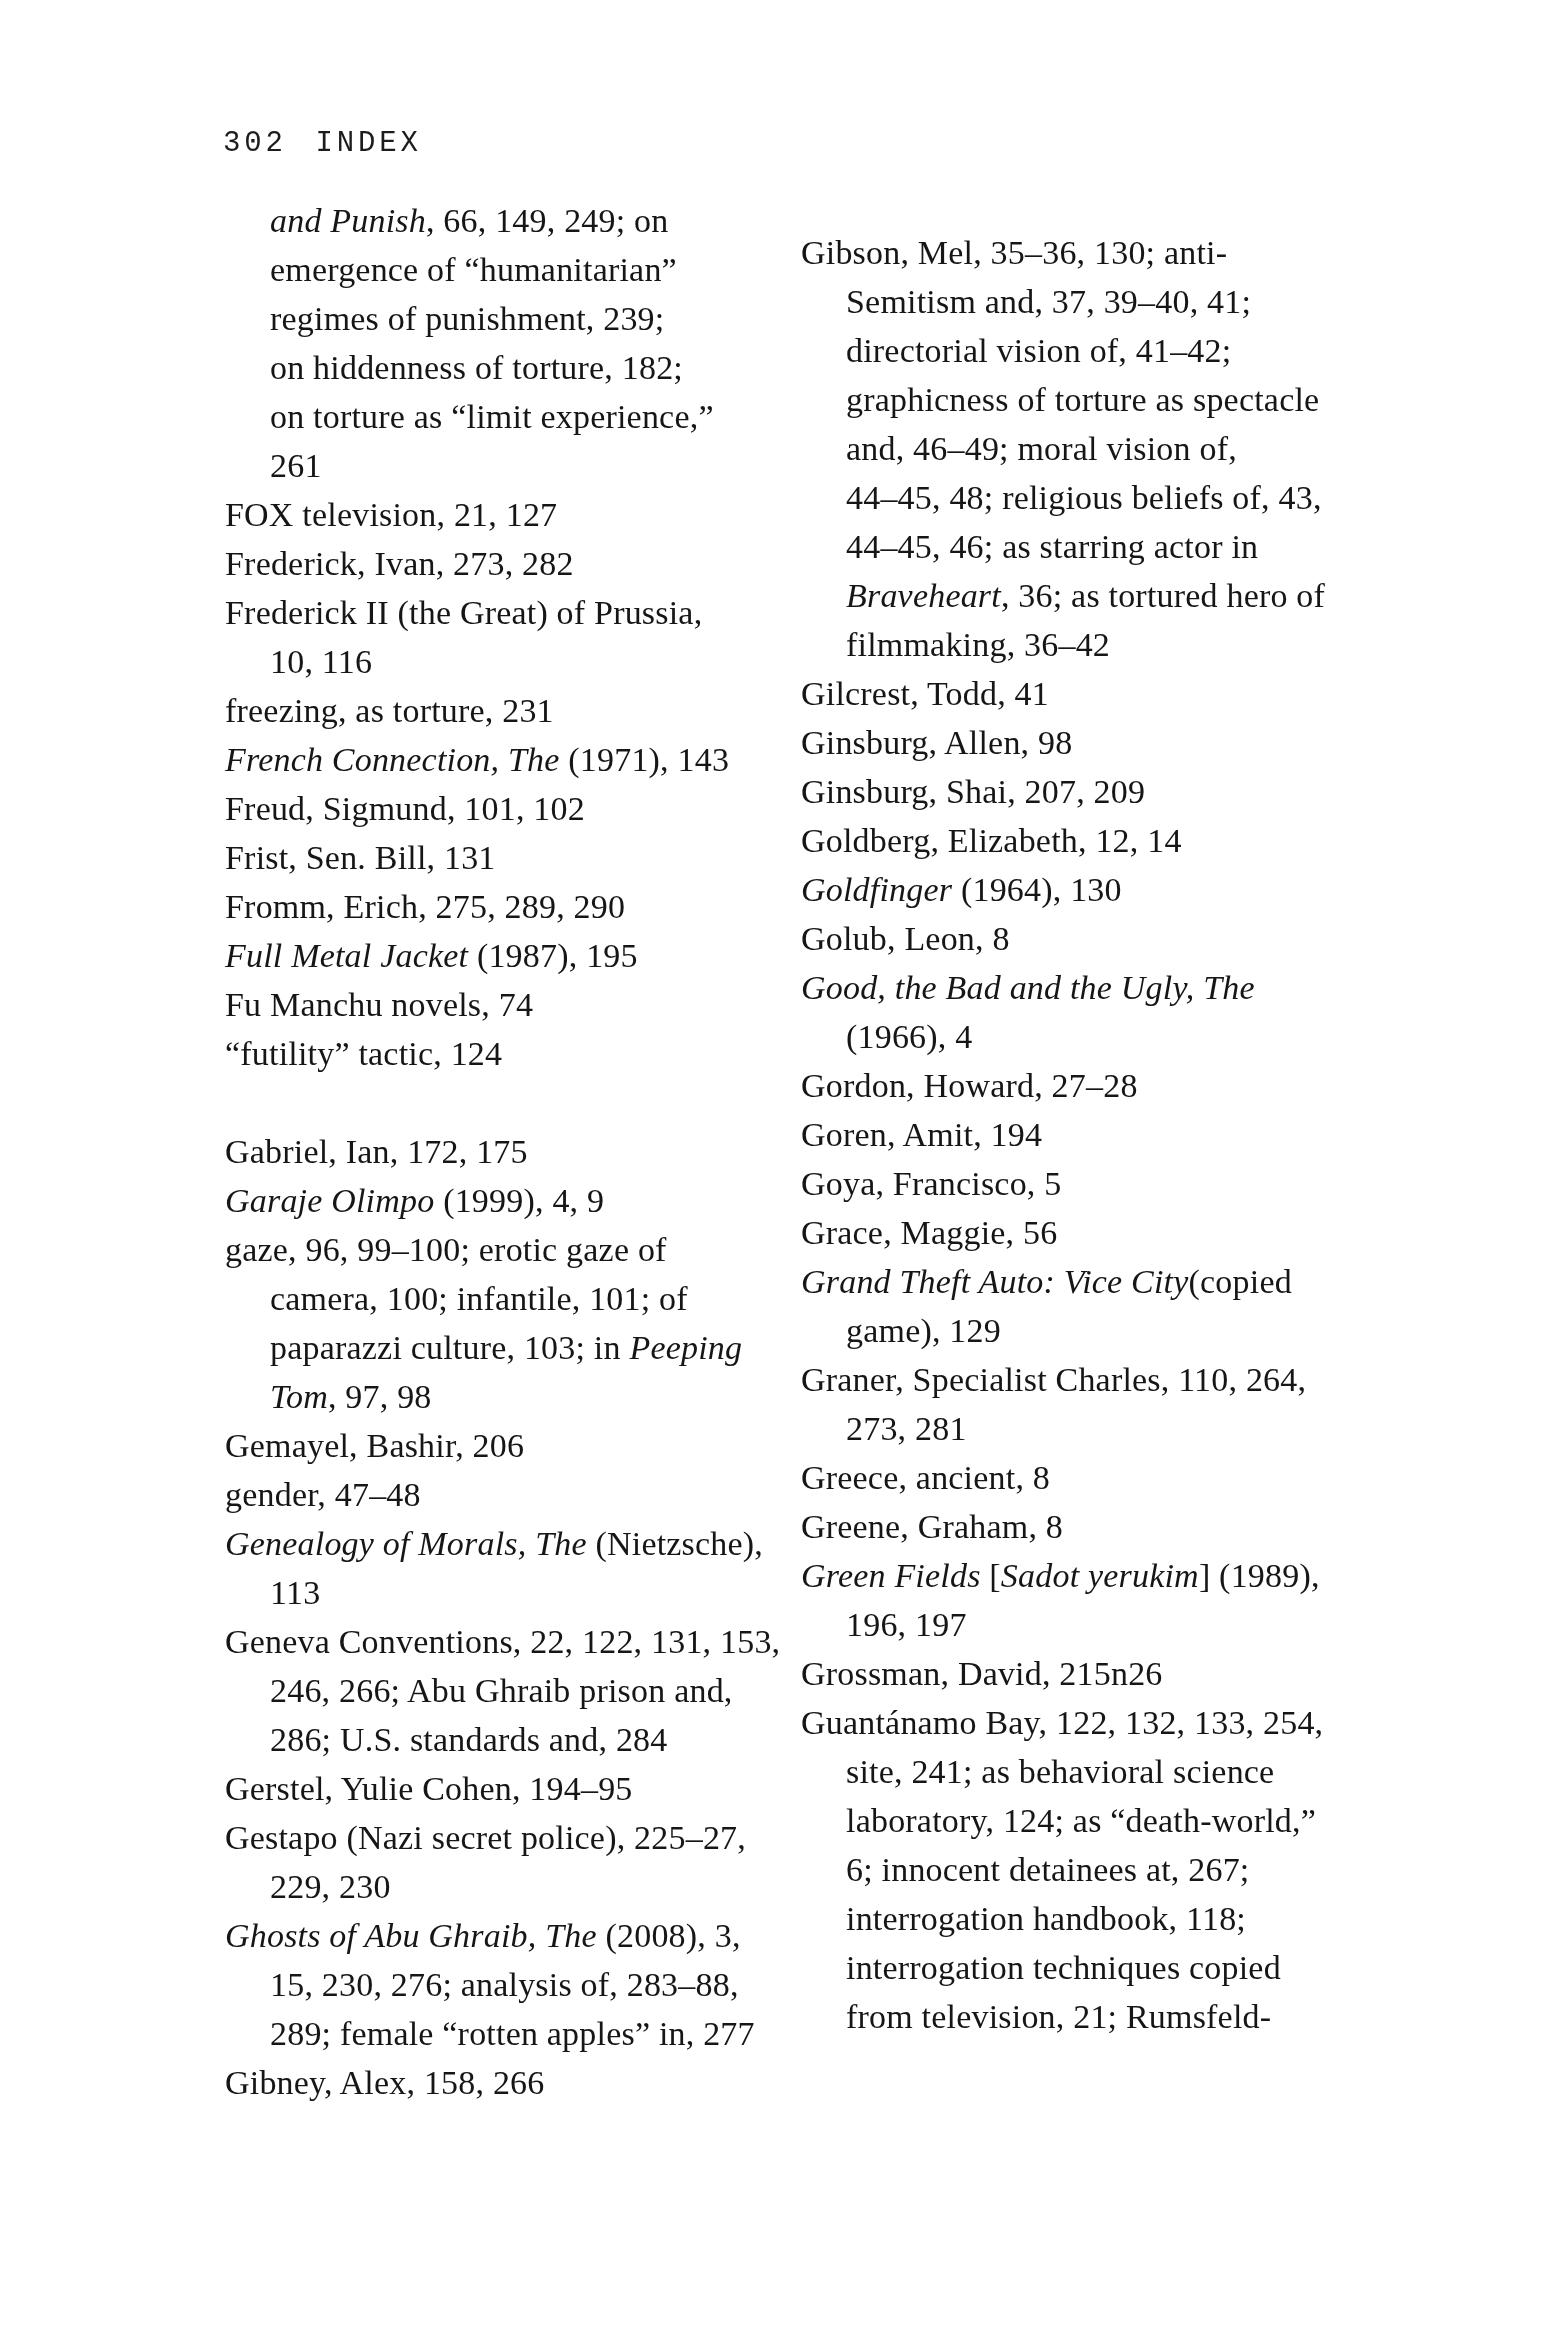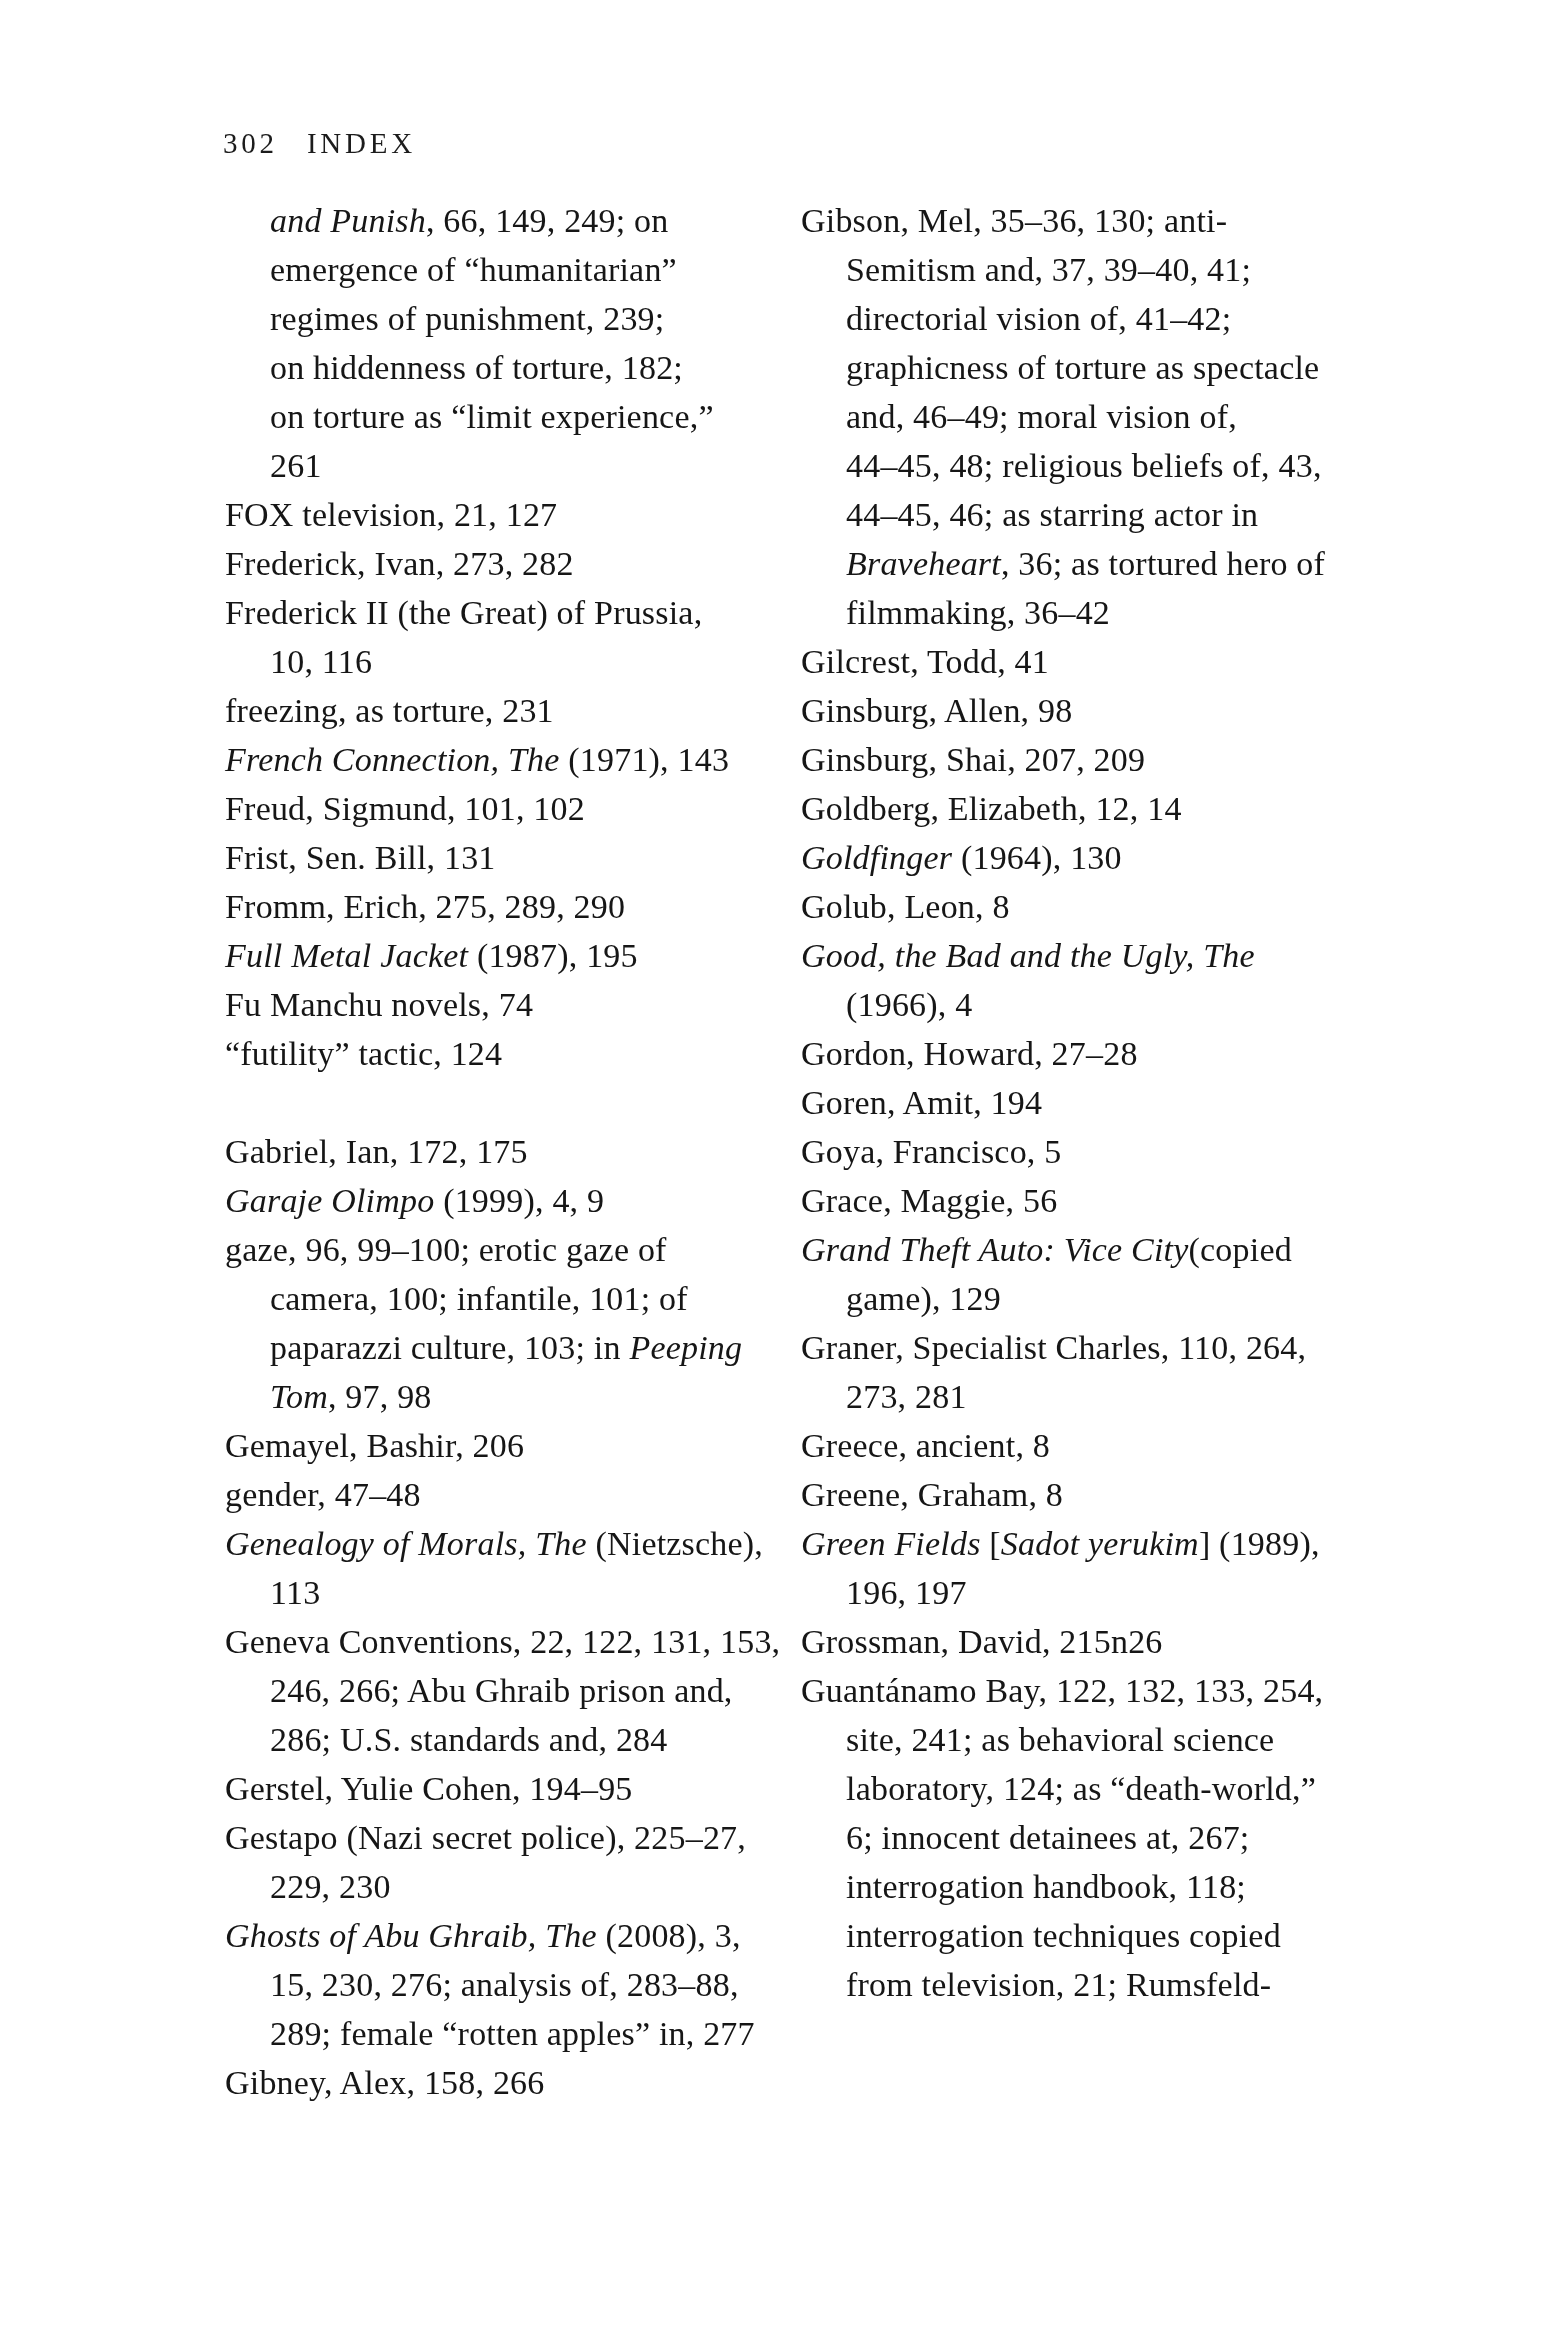--- a/index.html
+++ b/index.html
@@ -13,35 +13,35 @@
     height: 2341px;
     background: #ffffff;
     font-family: "Liberation Serif", serif;
     color: #161616;
     overflow: hidden;
   }
   .hdr {
     position: absolute;
     left: 223px;
     top: 127px;
-    font-family: Liberation Serif, serif;
+    font-family: Liberation Mono, monospace;
     font-size: 29px;
     letter-spacing: 3.8px;
     color: #1c1c1c;
     white-space: nowrap;
   }
   .hdr .num { margin-right: 29px; }
   .col {
     position: absolute;
     top: 196px;
     width: 574px;
     font-family: Liberation Serif, serif;
   }
   #col0 { left: 225px; }
-  #col1 { left: 801px; }
+  #col1 { left: 801px; margin-top: 32px; }
   .line {
     height: 49px;
     line-height: 49px;
     font-size: 34px;
     white-space: nowrap;
     letter-spacing: 0.2px;
   }
   .ind { padding-left: 45px; }
   .it { font-style: italic; }
   .gap { }

